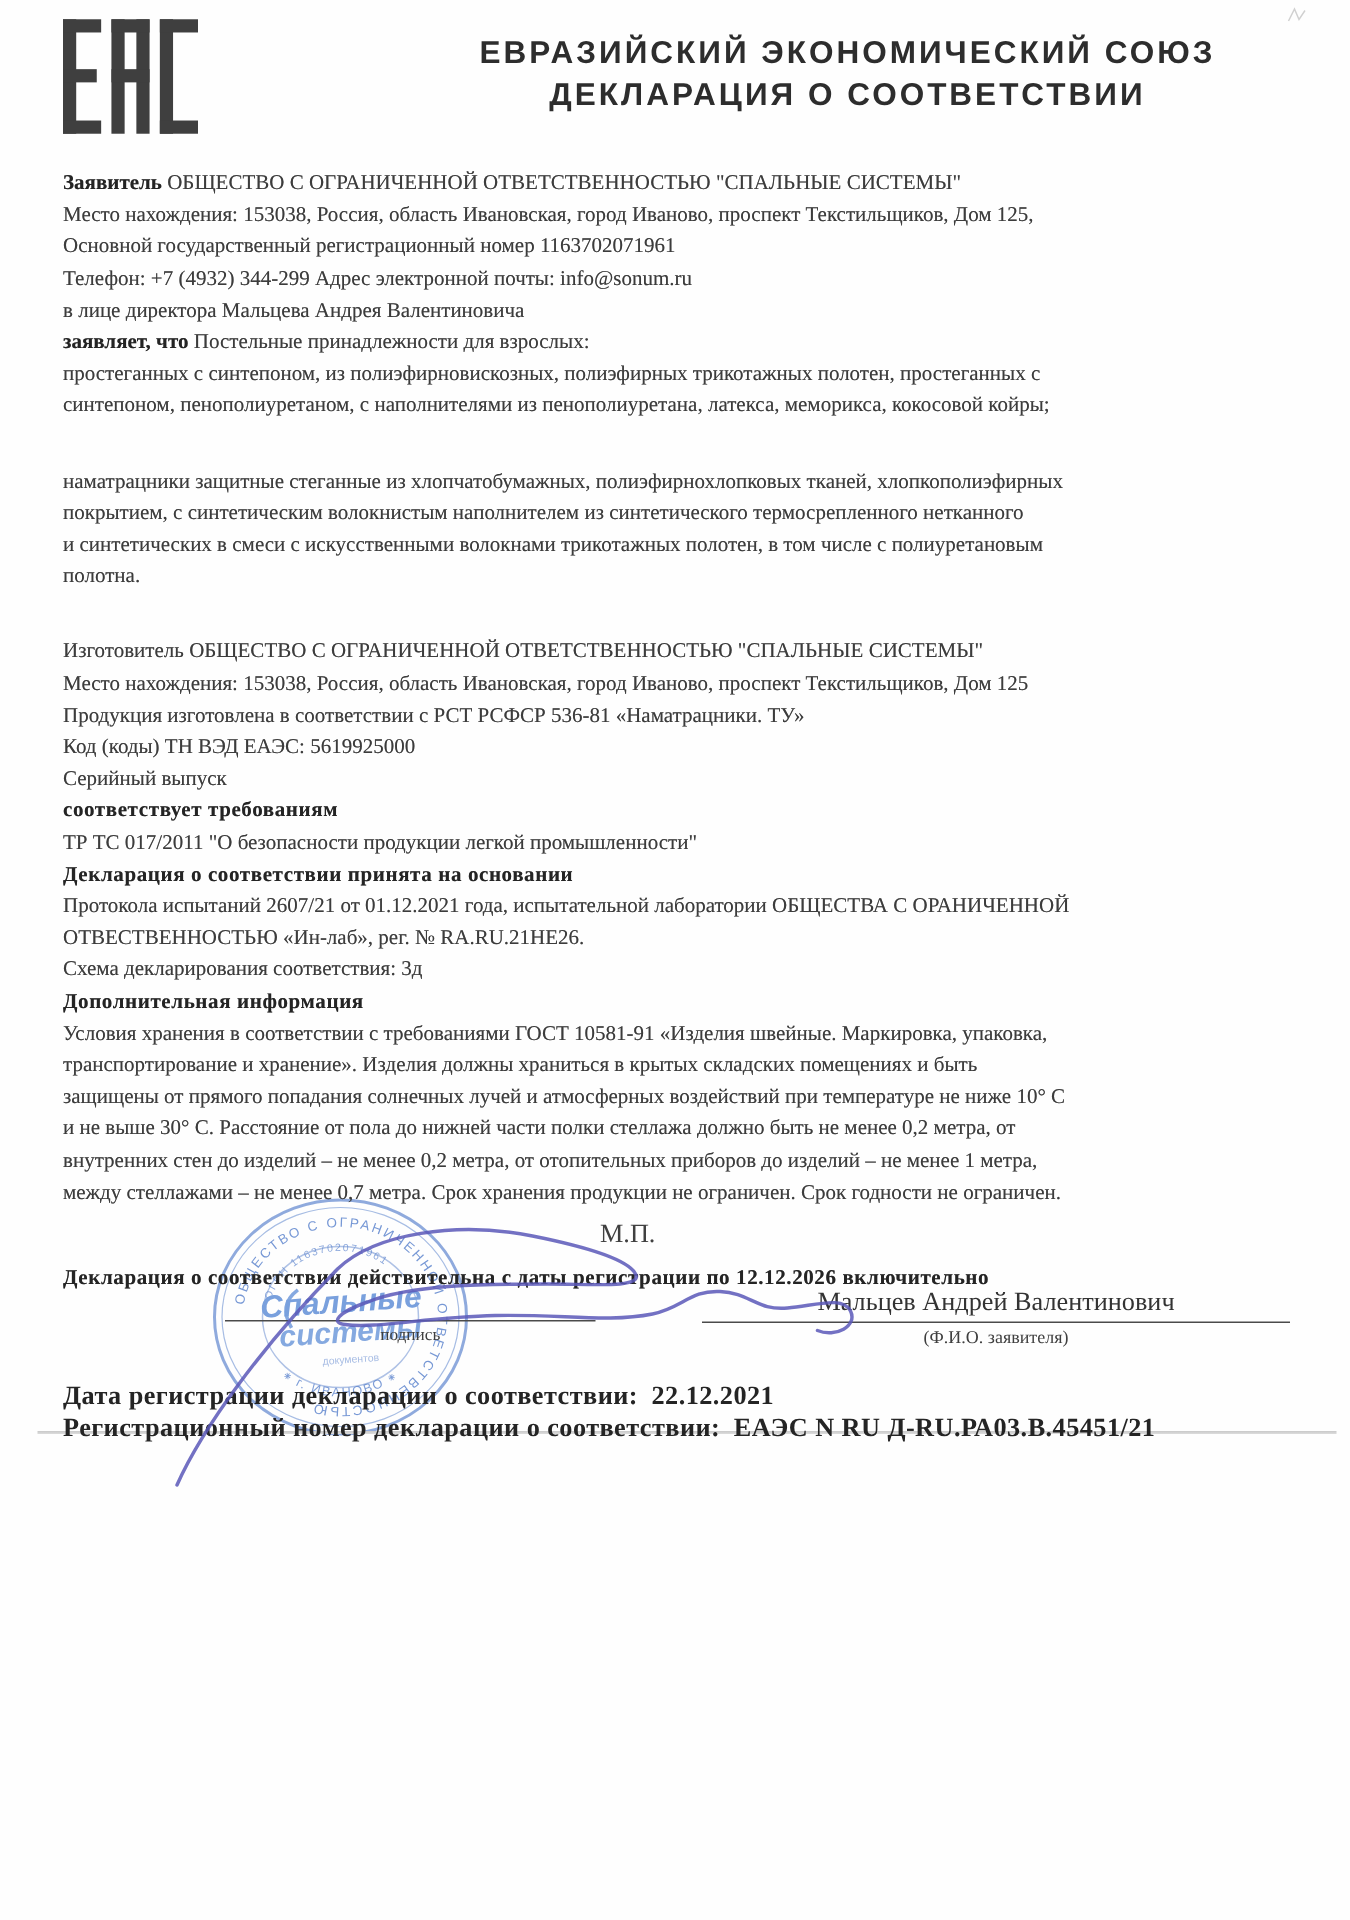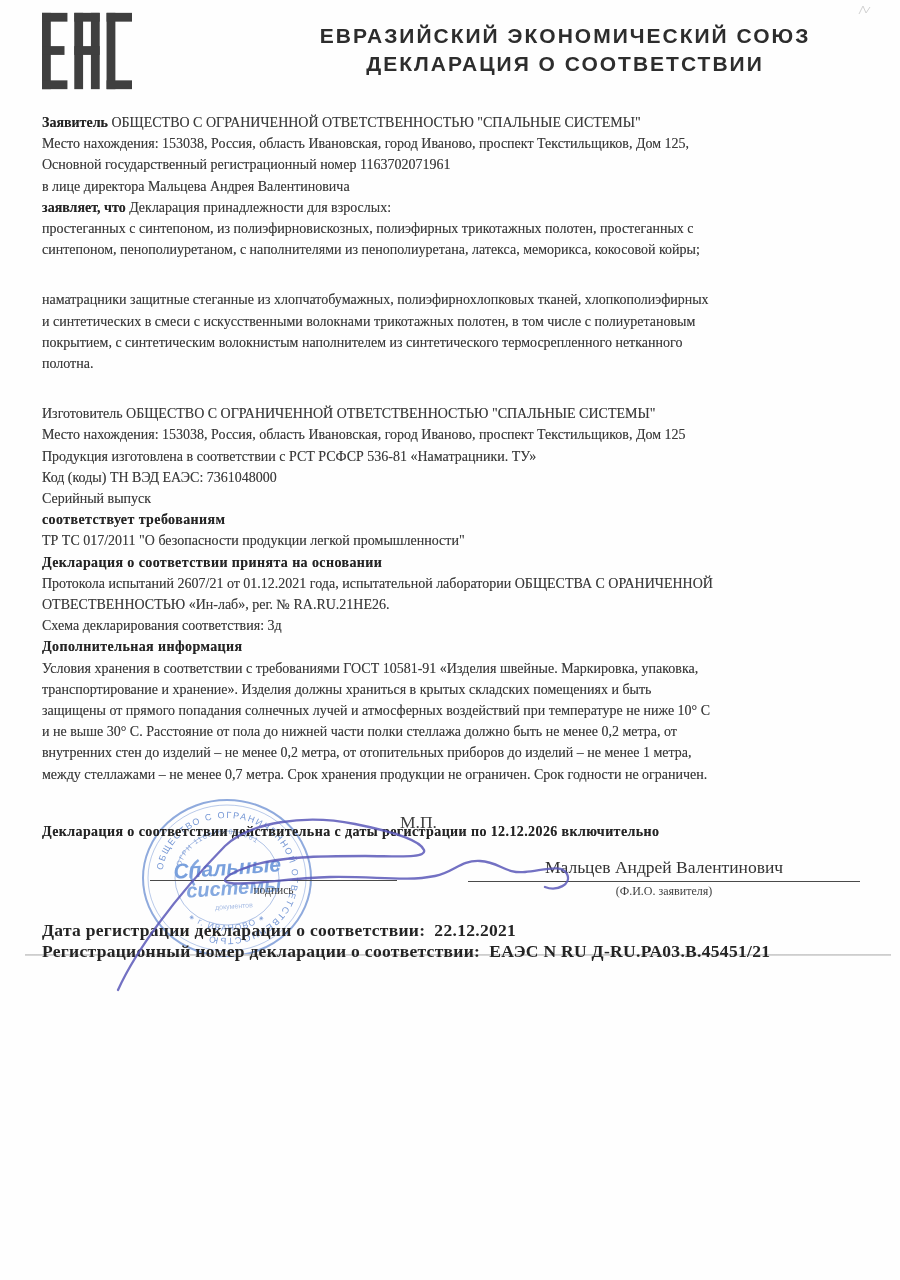--- a/index.html
+++ b/index.html
@@ -79,32 +79,33 @@
 
   <div class="header">
     <div>ЕВРАЗИЙСКИЙ ЭКОНОМИЧЕСКИЙ СОЮЗ</div>
     <div>ДЕКЛАРАЦИЯ О СООТВЕТСТВИИ</div>
   </div>
 
   <div class="body-text">
     <div class="ln"><b>Заявитель</b><span> ОБЩЕСТВО С ОГРАНИЧЕННОЙ ОТВЕТСТВЕННОСТЬЮ "СПАЛЬНЫЕ СИСТЕМЫ"</span></div>
     <div class="ln"><span>Место нахождения: 153038, Россия, область Ивановская, город Иваново, проспект Текстильщиков, Дом 125,</span></div>
     <div class="ln"><span>Основной государственный регистрационный номер 1163702071961</span></div>
+    <div class="ln"><span>Телефон: +7 (4932) 344-299 Адрес электронной почты: info@sonum.ru</span></div>
     <div class="ln"><span>в лице директора Мальцева Андрея Валентиновича</span></div>
-    <div class="ln"><b>заявляет, что</b><span> Декларация принадлежности для взрослых:</span></div>
+    <div class="ln"><b>заявляет, что</b><span> Постельные принадлежности для взрослых:</span></div>
     <div class="ln"><span>простеганных с синтепоном, из полиэфирновискозных, полиэфирных трикотажных полотен, простеганных с</span></div>
     <div class="ln"><span>синтепоном, пенополиуретаном, с наполнителями из пенополиуретана, латекса, меморикса, кокосовой койры;</span></div>
     <div class="ln gap17"><span>наматрацники защитные стеганные из хлопчатобумажных, полиэфирнохлопковых тканей, хлопкополиэфирных</span></div>
+    <div class="ln"><span>покрытием, с синтетическим волокнистым наполнителем из синтетического термосрепленного нетканного</span></div>
     <div class="ln"><span>и синтетических в смеси с искусственными волокнами трикотажных полотен, в том числе с полиуретановым</span></div>
-    <div class="ln"><span>покрытием, с синтетическим волокнистым наполнителем из синтетического термосрепленного нетканного</span></div>
     <div class="ln"><span>полотна.</span></div>
     <div class="ln gap17"><span>Изготовитель ОБЩЕСТВО С ОГРАНИЧЕННОЙ ОТВЕТСТВЕННОСТЬЮ "СПАЛЬНЫЕ СИСТЕМЫ"</span></div>
     <div class="ln"><span>Место нахождения: 153038, Россия, область Ивановская, город Иваново, проспект Текстильщиков, Дом 125</span></div>
     <div class="ln"><span>Продукция изготовлена в соответствии с РСТ РСФСР 536-81 «Наматрацники. ТУ»</span></div>
-    <div class="ln"><span>Код (коды) ТН ВЭД ЕАЭС: 7361048000</span></div>
+    <div class="ln"><span>Код (коды) ТН ВЭД ЕАЭС: 5619925000</span></div>
     <div class="ln"><span>Серийный выпуск</span></div>
     <div class="ln boldline"><b>соответствует требованиям</b></div>
     <div class="ln"><span>ТР ТС 017/2011 "О безопасности продукции легкой промышленности"</span></div>
     <div class="ln boldline"><b>Декларация о соответствии принята на основании</b></div>
     <div class="ln"><span>Протокола испытаний 2607/21 от 01.12.2021 года, испытательной лаборатории ОБЩЕСТВА С ОРАНИЧЕННОЙ</span></div>
     <div class="ln"><span>ОТВЕСТВЕННОСТЬЮ «Ин-лаб», рег. № RA.RU.21НЕ26.</span></div>
     <div class="ln"><span>Схема декларирования соответствия: 3д</span></div>
     <div class="ln boldline"><b>Дополнительная информация</b></div>
     <div class="ln"><span>Условия хранения в соответствии с требованиями ГОСТ 10581-91 «Изделия швейные. Маркировка, упаковка,</span></div>
     <div class="ln"><span>транспортирование и хранение». Изделия должны храниться в крытых складских помещениях и быть</span></div>

